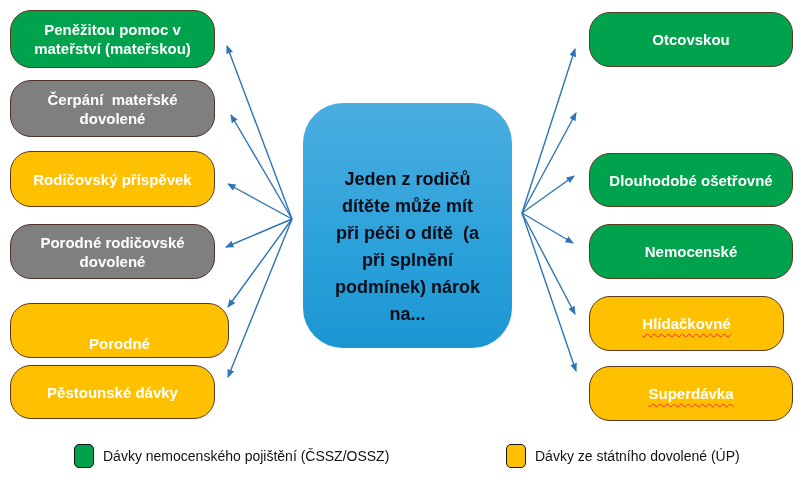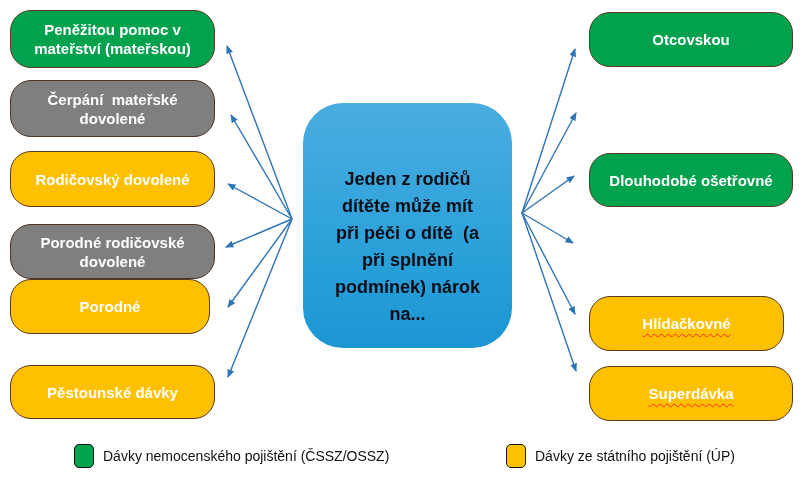--- a/index.html
+++ b/index.html
@@ -71,26 +71,26 @@
     </g>
   </svg>
 
   <div class="box" style="left:10px;top:10px;width:205px;height:58px;" data-type="green">
     <span class="box-label">Peněžitou pomoc v mateřství (mateřskou)</span>
   </div>
   <div class="box" style="left:10px;top:80px;width:205px;height:57px;" data-type="gray">
     <span class="box-label">Čerpání  mateřské dovolené</span>
   </div>
   <div class="box" style="left:10px;top:151px;width:205px;height:56px;" data-type="yellow">
-    <span class="box-label">Rodičovský dovolené</span>
+    <span class="box-label">Rodičovský příspěvek</span>
   </div>
   <div class="box" style="left:10px;top:224px;width:205px;height:55px;" data-type="gray">
     <span class="box-label">Porodné rodičovské dovolené</span>
   </div>
-  <div class="box" style="left:10px;top:279px;width:200px;height:55px;" data-type="yellow">
+  <div class="box" style="left:10px;top:303px;width:219px;height:55px;align-items:flex-end;" data-type="yellow">
     <span class="box-label">Porodné</span>
   </div>
   <div class="box" style="left:10px;top:365px;width:205px;height:54px;" data-type="yellow">
     <span class="box-label">Pěstounské dávky</span>
   </div>
 
   <div class="center-box">
     <span class="center-label">Jeden z rodičů
 dítěte může mít
 při péči o dítě  (a
@@ -98,29 +98,32 @@
 podmínek) nárok
 na...</span>
   </div>
 
   <div class="box" style="left:589px;top:12px;width:204px;height:55px;" data-type="green">
     <span class="box-label">Otcovskou</span>
   </div>
   <div class="box" style="left:589px;top:153px;width:204px;height:54px;" data-type="green">
     <span class="box-label">Dlouhodobé ošetřovné</span>
   </div>
+  <div class="box" style="left:589px;top:224px;width:204px;height:55px;" data-type="green">
+    <span class="box-label">Nemocenské</span>
+  </div>
   <div class="box" style="left:589px;top:296px;width:195px;height:55px;" data-type="yellow">
     <span class="box-label" data-underline="wavy-red">Hlídačkovné</span>
   </div>
   <div class="box" style="left:589px;top:366px;width:204px;height:55px;" data-type="yellow">
     <span class="box-label" data-underline="wavy-red">Superdávka</span>
   </div>
 
   <div class="legend-item" style="left:74px;top:444px;">
     <span class="swatch" data-type="green"></span>
     <span class="legend-label">Dávky nemocenského pojištění (ČSSZ/OSSZ)</span>
   </div>
   <div class="legend-item" style="left:506px;top:444px;">
     <span class="swatch" data-type="yellow"></span>
-    <span class="legend-label">Dávky ze státního pojištění (ÚP)</span>
+    <span class="legend-label">Dávky ze státního dovolené (ÚP)</span>
   </div>
 
 </div>
 
 </body></html>

